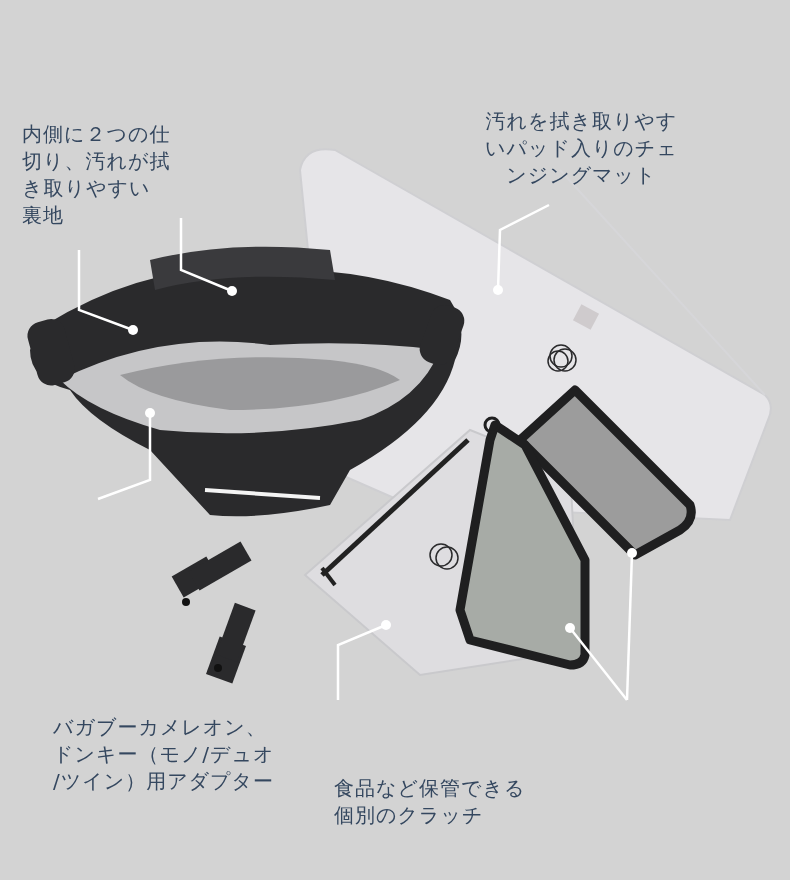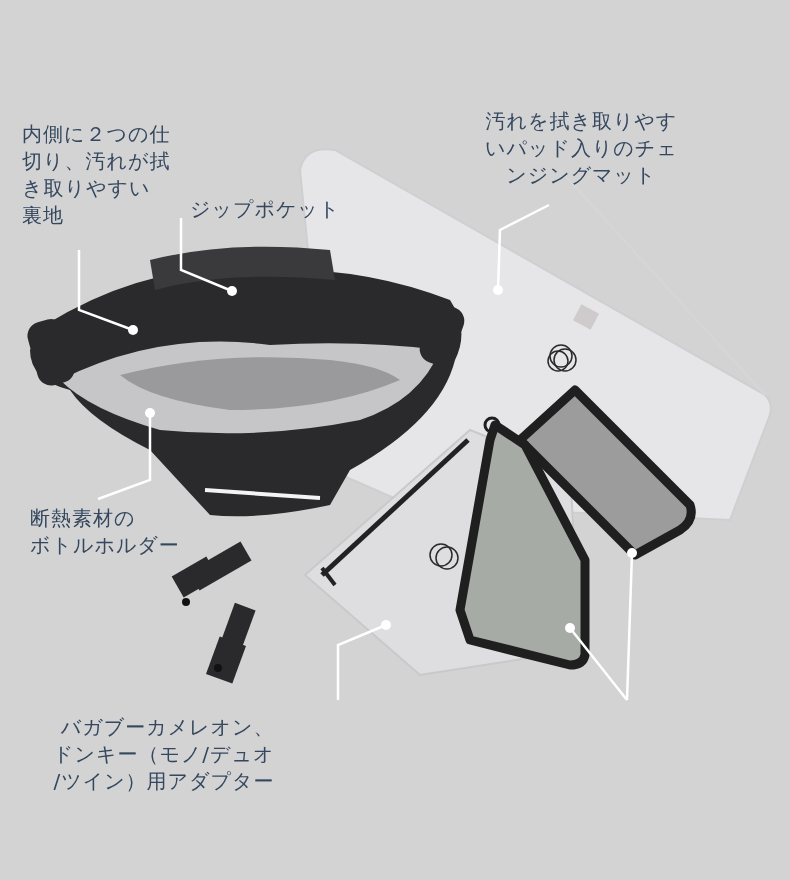--- a/index.html
+++ b/index.html
@@ -79,22 +79,21 @@
       <circle cx="386" cy="625" r="5"></circle>
       <circle cx="570" cy="628" r="5"></circle>
       <circle cx="632" cy="553" r="5"></circle>
     </g>
   </svg>
 
   <div class="label" style="left:22px; top:121px;">内側に２つの仕
 切り、汚れが拭
 き取りやすい
 裏地</div>
-  <div class="label" style="left:190px; top:196px;">ジップポケット</div>
   <div class="label" style="left:485px; top:108px;text-align:center;">汚れを拭き取りやす
 いパッド入りのチェ
 ンジングマット</div>
-  <div class="label" style="left:30px; top:505px;">断熱素材の
-ボトルホルダー</div>
-  <div class="label" style="left:53px; top:714px;text-align:right;">バガブーカメレオン、
+  <div class="label" style="left:53px; top:714px;">バガブーカメレオン、
 ドンキー（モノ/デュオ
 /ツイン）用アダプター</div>
+  <div class="label" style="left:334px; top:775px;">食品など保管できる
+個別のクラッチ</div>
 </div>
 
 </body></html>

